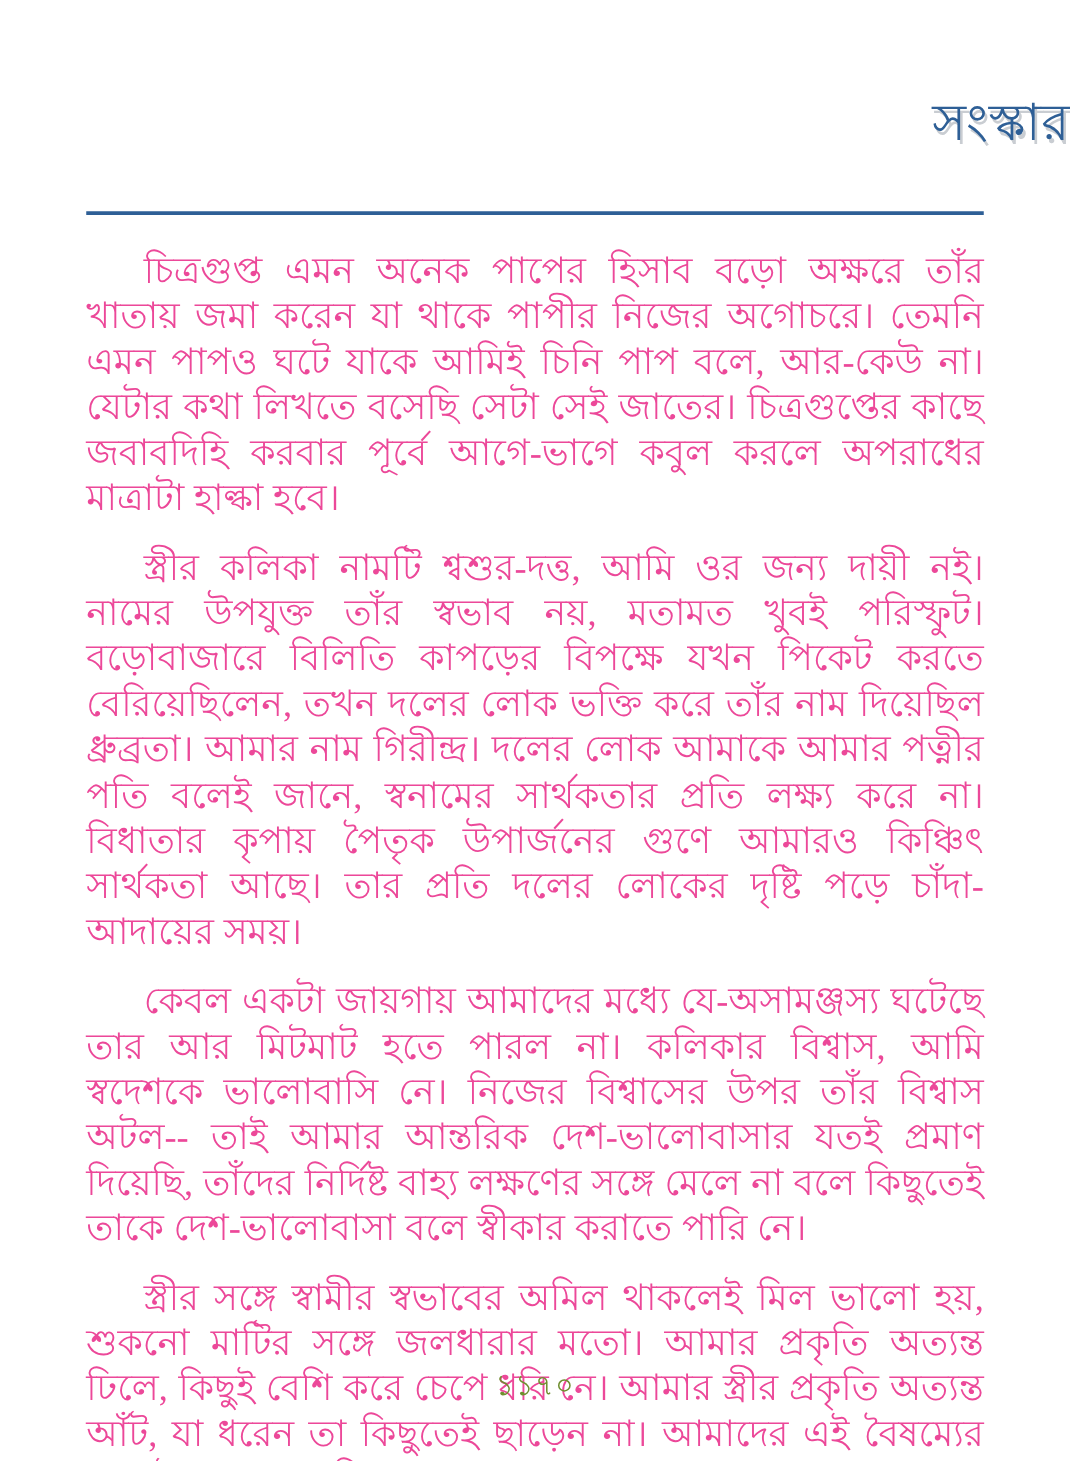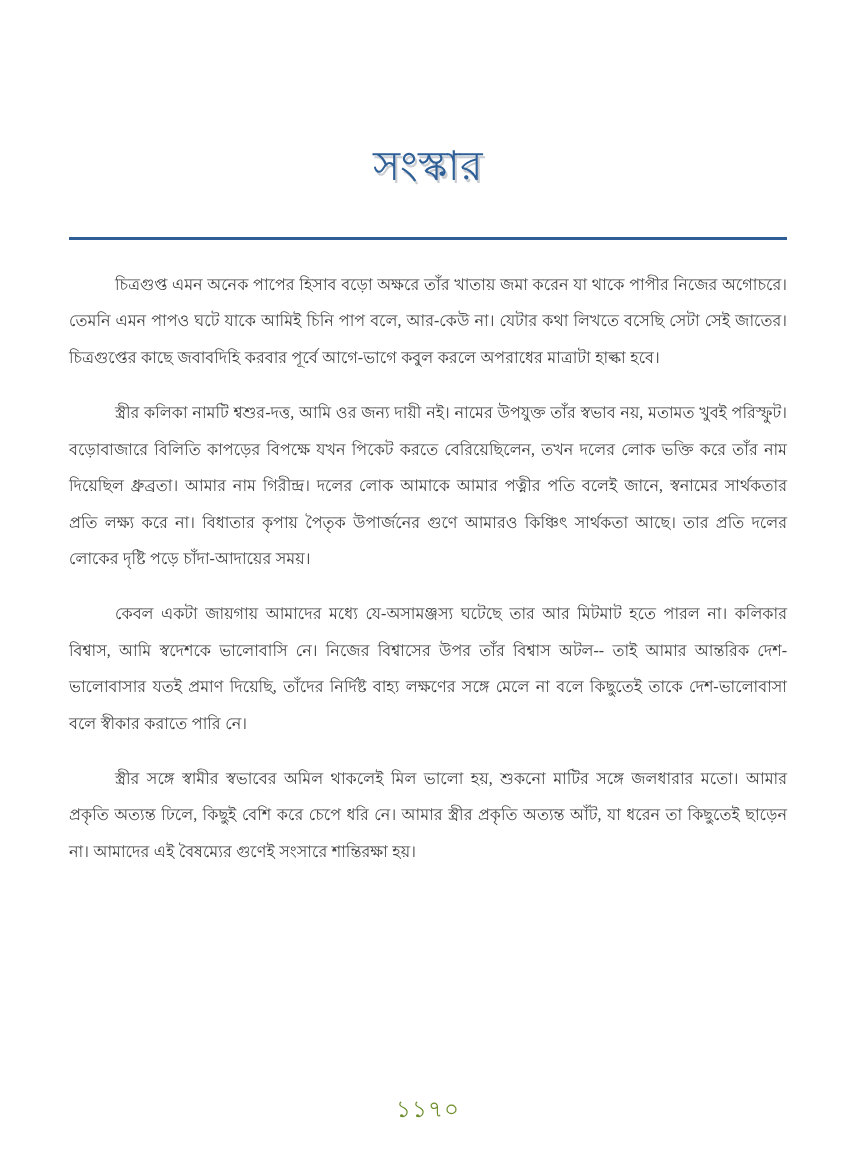--- a/index.html
+++ b/index.html
@@ -17,22 +17,22 @@
   .page {
     position: relative;
     width: 856px;
     height: 1169px;
     box-sizing: border-box;
     background: #ffffff;
   }
 
   
   .title-block {
-    padding-top: 116px;
-    text-align: center;
+    padding-top: 48px;
+    text-align: right;
   }
   .doc-title {
     display: inline-block;
     font-family: "Liberation Serif", "DejaVu Serif", serif;
     font-size: 41px;
     line-height: 1.15;
     font-weight: 400;
     color: #2E5F96;
     letter-spacing: 0.5px;
     text-shadow: 2px 3px 0px #c9cdd2;
@@ -52,23 +52,23 @@
     margin: 0 auto;
     width: 718px;
     padding-top: 27px;
   }
   .para {
     margin: 0 0 19px 0;
     text-align: justify;
     text-align-last: left;
     text-justify: inter-word;
     text-indent: 46px;
-    font-size: 16px;
+    font-size: 29px;
     line-height: 36.4px;
-    color: #404040;
+    color: #ec4899;
     word-spacing: 0.5px;
   }
   .para:last-child {
     margin-bottom: 0;
   }
 
   
   .folio {
     position: absolute;
     left: 0;

